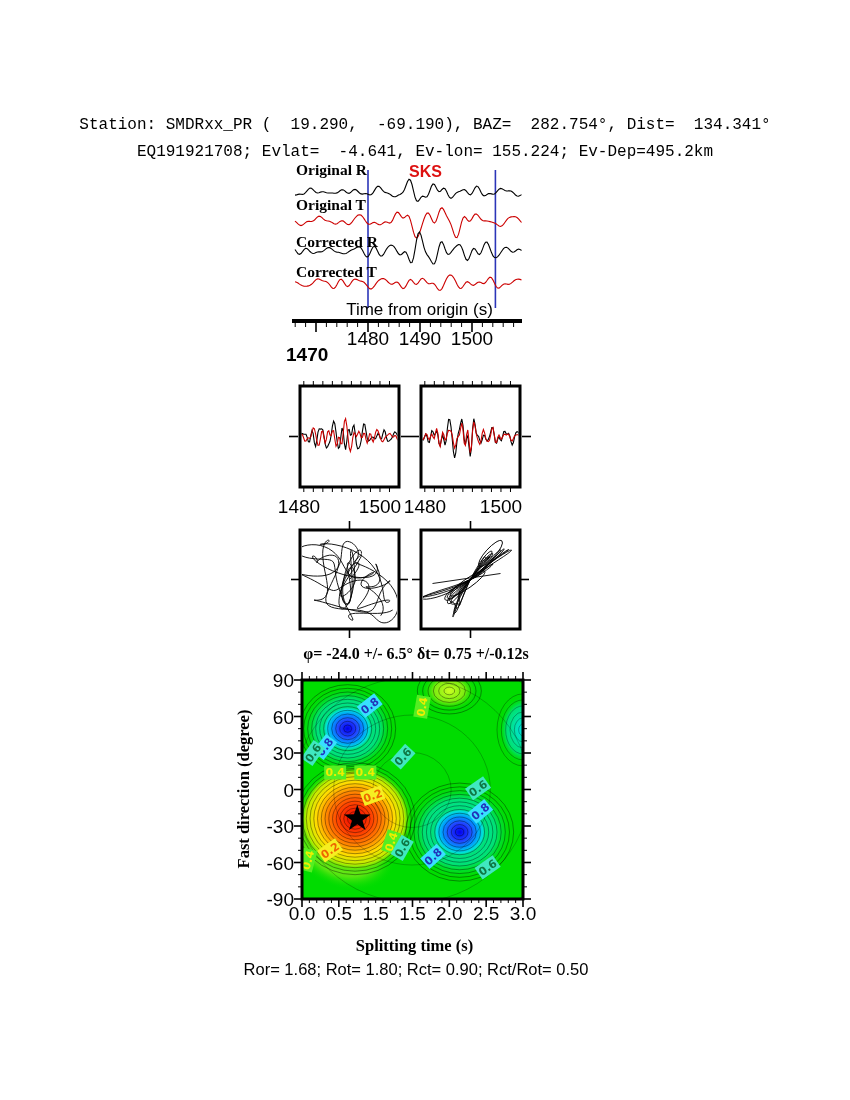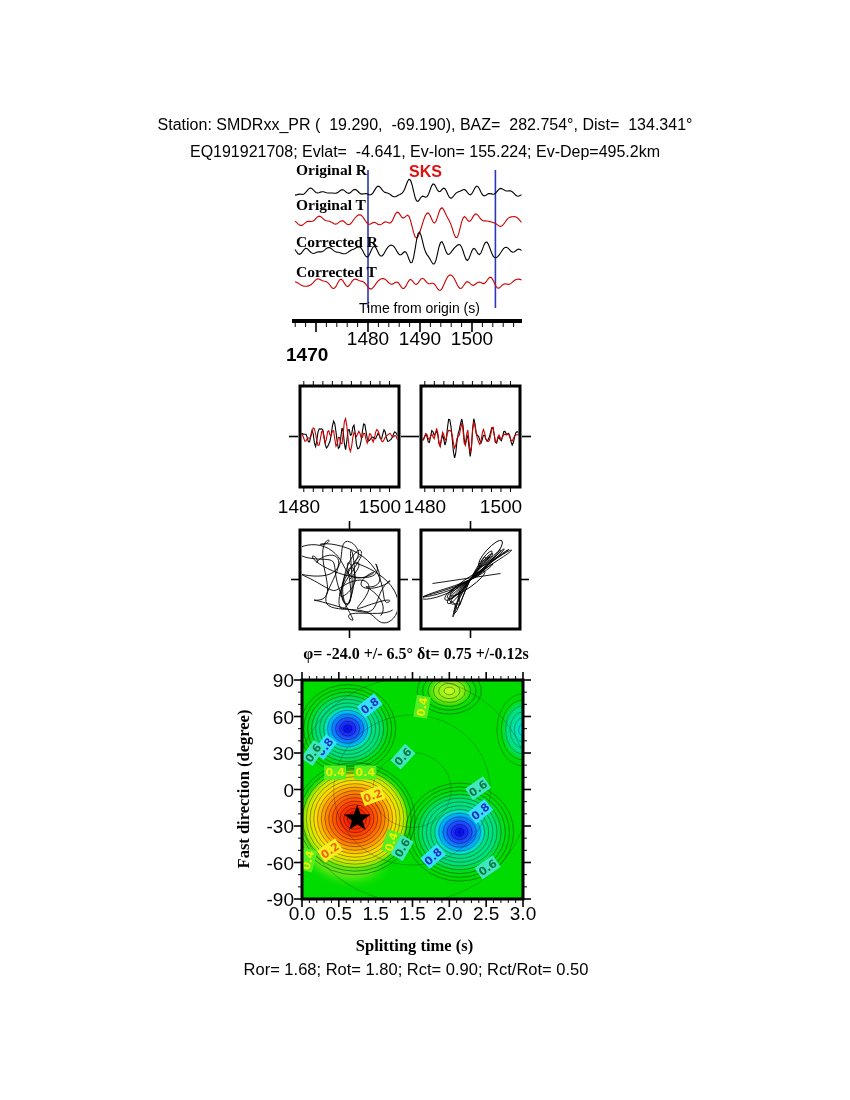--- a/index.html
+++ b/index.html
@@ -1,21 +1,21 @@
 <!DOCTYPE html>
 <html><head>
 <meta charset="utf-8">
 <style>
   html,body{margin:0;padding:0;background:#fff;}
   #fig{position:relative;width:850px;height:1100px;background:#ffffff;overflow:hidden;}
   .abs{position:absolute;}
   .sans{font-family:"Liberation Sans","DejaVu Sans",sans-serif;}
   .serb{font-family:"Liberation Serif","DejaVu Serif",serif;font-weight:bold;}
   .ctr{text-align:center;}
-  .pre{white-space:pre;}
+  .pre{white-space:pre;font-family:Liberation Mono, monospace;}
   .tick-num{font-family:"Liberation Sans","DejaVu Sans",sans-serif;font-size:19px;color:#000;}
   svg{position:absolute;overflow:visible;}
 </style>
 </head>
 <body>
 
 <div id="fig">
 
   <div class="abs sans ctr pre" style="left:0;top:116px;width:850px;font-size:16px;color:#000;">Station: SMDRxx_PR (  19.290,  -69.190), BAZ=  282.754°, Dist=  134.341°</div>
   <div class="abs sans ctr pre" style="left:0;top:143px;width:850px;font-size:16px;color:#000;">EQ191921708; Evlat=  -4.641, Ev-lon= 155.224; Ev-Dep=495.2km</div>
@@ -29,21 +29,21 @@
       <path d="M295.0,221.1L296.5,222.4L298.0,223.9L299.5,225.1L301.0,225.6L302.5,225.1L304.0,223.9L305.5,222.6L307.0,221.6L308.5,221.2L310.0,221.4L311.5,221.5L313.0,221.1L314.5,220.0L316.0,218.3L317.5,216.9L319.0,216.1L320.5,216.5L322.0,217.6L323.5,219.1L325.0,220.2L326.5,220.8L328.0,221.0L329.5,221.3L331.0,221.9L332.5,222.8L334.0,223.7L335.5,224.1L337.0,223.7L338.5,222.6L340.0,221.4L341.5,220.7L343.0,220.9L344.5,222.0L346.0,223.4L347.5,224.5L349.0,224.6L350.5,223.7L352.0,222.1L353.5,220.0L355.0,218.0L356.5,216.3L358.0,215.1L359.5,214.7L361.0,215.1L362.5,216.5L364.0,218.6L365.5,221.0L367.0,223.0L368.5,224.2L370.0,224.2L371.5,223.4L373.0,222.6L374.5,222.3L376.0,222.9L377.5,223.9L379.0,224.6L380.5,224.7L382.0,223.9L383.5,222.7L385.0,221.9L386.5,222.0L388.0,222.6L389.5,223.1L391.0,222.6L392.5,220.4L394.0,217.1L395.5,213.9L397.0,212.2L398.5,212.6L400.0,214.6L401.5,216.9L403.0,218.1L404.5,217.6L406.0,216.1L407.5,215.2L409.0,216.4L410.5,220.3L412.0,226.2L413.5,232.2L415.0,236.6L416.5,238.0L418.0,236.6L419.5,233.1L421.0,228.5L422.5,223.6L424.0,219.0L425.5,215.3L427.0,213.1L428.5,213.1L430.0,215.2L431.5,218.7L433.0,222.0L434.5,223.1L436.0,221.3L437.5,217.1L439.0,212.2L440.5,208.7L442.0,207.8L443.5,209.4L445.0,212.5L446.5,215.7L448.0,218.5L449.5,221.2L451.0,224.6L452.5,229.1L454.0,233.9L455.5,237.3L457.0,237.7L458.5,234.4L460.0,228.6L461.5,222.4L463.0,218.0L464.5,216.6L466.0,217.9L467.5,220.1L469.0,221.4L470.5,220.8L472.0,218.6L473.5,215.9L475.0,214.1L476.5,214.0L478.0,215.3L479.5,217.4L481.0,219.3L482.5,220.4L484.0,220.9L485.5,220.9L487.0,221.0L488.5,221.3L490.0,221.6L491.5,222.0L493.0,222.4L494.5,223.0L496.0,223.8L497.5,224.9L499.0,225.9L500.5,226.4L502.0,225.8L503.5,224.3L505.0,222.2L506.5,220.1L508.0,218.4L509.5,217.4L511.0,216.9L512.5,216.7L514.0,216.6L515.5,216.8L517.0,217.5L518.5,218.8L520.0,220.7L521.5,222.5" fill="none" stroke="#cc0000" stroke-width="1.1"></path>
       <path d="M295.0,249.5L296.5,251.8L298.0,253.7L299.5,254.3L301.0,253.5L302.5,251.6L304.0,249.6L305.5,248.4L307.0,248.5L308.5,249.8L310.0,251.5L311.5,252.9L313.0,253.5L314.5,253.2L316.0,252.6L317.5,252.0L319.0,251.8L320.5,251.9L322.0,251.7L323.5,250.9L325.0,249.7L326.5,248.4L328.0,247.6L329.5,247.6L331.0,248.4L332.5,249.6L334.0,250.9L335.5,251.7L337.0,252.1L338.5,252.3L340.0,252.7L341.5,253.2L343.0,253.7L344.5,253.8L346.0,253.5L347.5,252.6L349.0,251.5L350.5,250.5L352.0,249.8L353.5,249.2L355.0,248.5L356.5,247.6L358.0,246.9L359.5,246.8L361.0,247.9L362.5,250.3L364.0,253.3L365.5,256.0L367.0,257.1L368.5,256.1L370.0,253.3L371.5,249.7L373.0,247.0L374.5,246.3L376.0,247.9L377.5,250.9L379.0,254.1L380.5,256.0L382.0,256.0L383.5,254.4L385.0,251.8L386.5,249.1L388.0,247.0L389.5,245.7L391.0,245.1L392.5,245.4L394.0,246.6L395.5,248.7L397.0,251.4L398.5,253.8L400.0,255.0L401.5,254.5L403.0,253.0L404.5,251.7L406.0,252.2L407.5,255.1L409.0,259.3L410.5,262.7L412.0,262.6L413.5,257.9L415.0,249.6L416.5,240.4L418.0,233.8L419.5,232.0L421.0,235.1L422.5,241.1L424.0,247.3L425.5,251.8L427.0,254.6L428.5,256.6L430.0,259.0L431.5,261.8L433.0,264.0L434.5,263.7L436.0,260.1L437.5,253.7L439.0,247.0L440.5,242.5L442.0,241.7L443.5,244.4L445.0,248.8L446.5,252.7L448.0,254.5L449.5,254.1L451.0,252.4L452.5,250.3L454.0,248.4L455.5,246.9L457.0,245.5L458.5,244.5L460.0,244.8L461.5,246.9L463.0,250.8L464.5,255.6L466.0,259.3L467.5,260.4L469.0,258.5L470.5,254.6L472.0,250.6L473.5,248.4L475.0,248.9L476.5,251.3L478.0,253.8L479.5,254.6L481.0,252.8L482.5,249.1L484.0,244.9L485.5,242.2L487.0,242.1L488.5,244.5L490.0,248.5L491.5,252.6L493.0,255.9L494.5,257.6L496.0,257.8L497.5,256.9L499.0,255.2L500.5,253.0L502.0,250.7L503.5,248.7L505.0,247.4L506.5,247.2L508.0,248.1L509.5,249.7L511.0,251.3L512.5,252.2L514.0,252.0L515.5,251.0L517.0,249.8L518.5,249.1L520.0,249.4L521.5,250.5" fill="none" stroke="#000000" stroke-width="1.1"></path>
       <path d="M295.0,281.8L296.5,282.2L298.0,283.0L299.5,284.1L301.0,285.1L302.5,285.8L304.0,286.1L305.5,286.2L307.0,286.1L308.5,285.9L310.0,285.3L311.5,284.3L313.0,282.8L314.5,281.1L316.0,279.6L317.5,278.9L319.0,279.0L320.5,279.7L322.0,280.4L323.5,281.0L325.0,281.3L326.5,281.8L328.0,282.8L329.5,284.5L331.0,286.6L332.5,288.2L334.0,288.5L335.5,287.1L337.0,284.5L338.5,281.5L340.0,279.5L341.5,279.3L343.0,280.9L344.5,283.4L346.0,285.6L347.5,286.6L349.0,285.8L350.5,283.8L352.0,281.4L353.5,279.7L355.0,279.1L356.5,279.4L358.0,280.1L359.5,280.7L361.0,281.1L362.5,281.5L364.0,282.3L365.5,283.8L367.0,285.7L368.5,287.7L370.0,288.9L371.5,288.9L373.0,287.7L374.5,285.8L376.0,283.6L377.5,281.7L379.0,280.2L380.5,279.2L382.0,278.6L383.5,278.6L385.0,279.2L386.5,280.4L388.0,282.0L389.5,283.4L391.0,284.2L392.5,284.1L394.0,283.2L395.5,282.2L397.0,282.0L398.5,283.0L400.0,285.1L401.5,287.3L403.0,288.6L404.5,288.1L406.0,285.9L407.5,282.9L409.0,280.4L410.5,279.5L412.0,280.4L413.5,282.3L415.0,284.0L416.5,284.4L418.0,283.1L419.5,281.0L421.0,279.0L422.5,278.3L424.0,279.1L425.5,280.9L427.0,282.7L428.5,283.7L430.0,283.7L431.5,283.2L433.0,283.2L434.5,284.2L436.0,286.3L437.5,288.7L439.0,290.3L440.5,290.3L442.0,288.6L443.5,285.5L445.0,282.0L446.5,278.7L448.0,276.4L449.5,275.1L451.0,275.0L452.5,276.1L454.0,278.2L455.5,281.1L457.0,284.3L458.5,287.0L460.0,288.5L461.5,288.2L463.0,286.5L464.5,284.2L466.0,282.3L467.5,281.7L469.0,282.4L470.5,283.9L472.0,285.1L473.5,285.4L475.0,284.6L476.5,283.3L478.0,282.2L479.5,282.0L481.0,282.6L482.5,283.4L484.0,283.6L485.5,282.5L487.0,280.5L488.5,278.4L490.0,277.2L491.5,277.8L493.0,280.1L494.5,283.3L496.0,286.3L497.5,288.0L499.0,288.1L500.5,286.9L502.0,285.4L503.5,284.2L505.0,283.8L506.5,284.0L508.0,284.4L509.5,284.2L511.0,283.4L512.5,282.2L514.0,280.8L515.5,279.8L517.0,279.2L518.5,279.1L520.0,279.4L521.5,280.0" fill="none" stroke="#cc0000" stroke-width="1.1"></path>
     </svg>
 
   <div class="abs serb" style="left:296px;top:161px;font-size:15.5px;color:#000;">Original R</div>
   <div class="abs serb" style="left:296px;top:196px;font-size:15.5px;color:#000;">Original T</div>
   <div class="abs serb" style="left:296px;top:233px;font-size:15.5px;color:#000;">Corrected R</div>
   <div class="abs serb" style="left:296px;top:263px;font-size:15.5px;color:#000;">Corrected T</div>
 
-  <div class="abs sans ctr" style="left:302px;top:300px;width:235px;font-size:14px;color:#000;">Time from origin (s)</div>
+  <div class="abs sans ctr" style="left:302px;top:300px;width:235px;font-size:17px;color:#000;">Time from origin (s)</div>
 
   <svg id="taxis-svg" style="left:285px;top:314px;" width="250" height="22" viewBox="285 314 250 22">
       <rect x="292" y="319" width="230" height="4" fill="#000"></rect>
       <line x1="295.2" y1="323" x2="295.2" y2="327" stroke="#000" stroke-width="1"></line>
       <line x1="305.6" y1="323" x2="305.6" y2="327" stroke="#000" stroke-width="1"></line>
       <line x1="316" y1="323" x2="316" y2="332" stroke="#000" stroke-width="1.6"></line>
       <line x1="326.4" y1="323" x2="326.4" y2="327" stroke="#000" stroke-width="1"></line>
       <line x1="336.8" y1="323" x2="336.8" y2="327" stroke="#000" stroke-width="1"></line>
       <line x1="347.2" y1="323" x2="347.2" y2="327" stroke="#000" stroke-width="1"></line>
       <line x1="357.6" y1="323" x2="357.6" y2="327" stroke="#000" stroke-width="1"></line>

